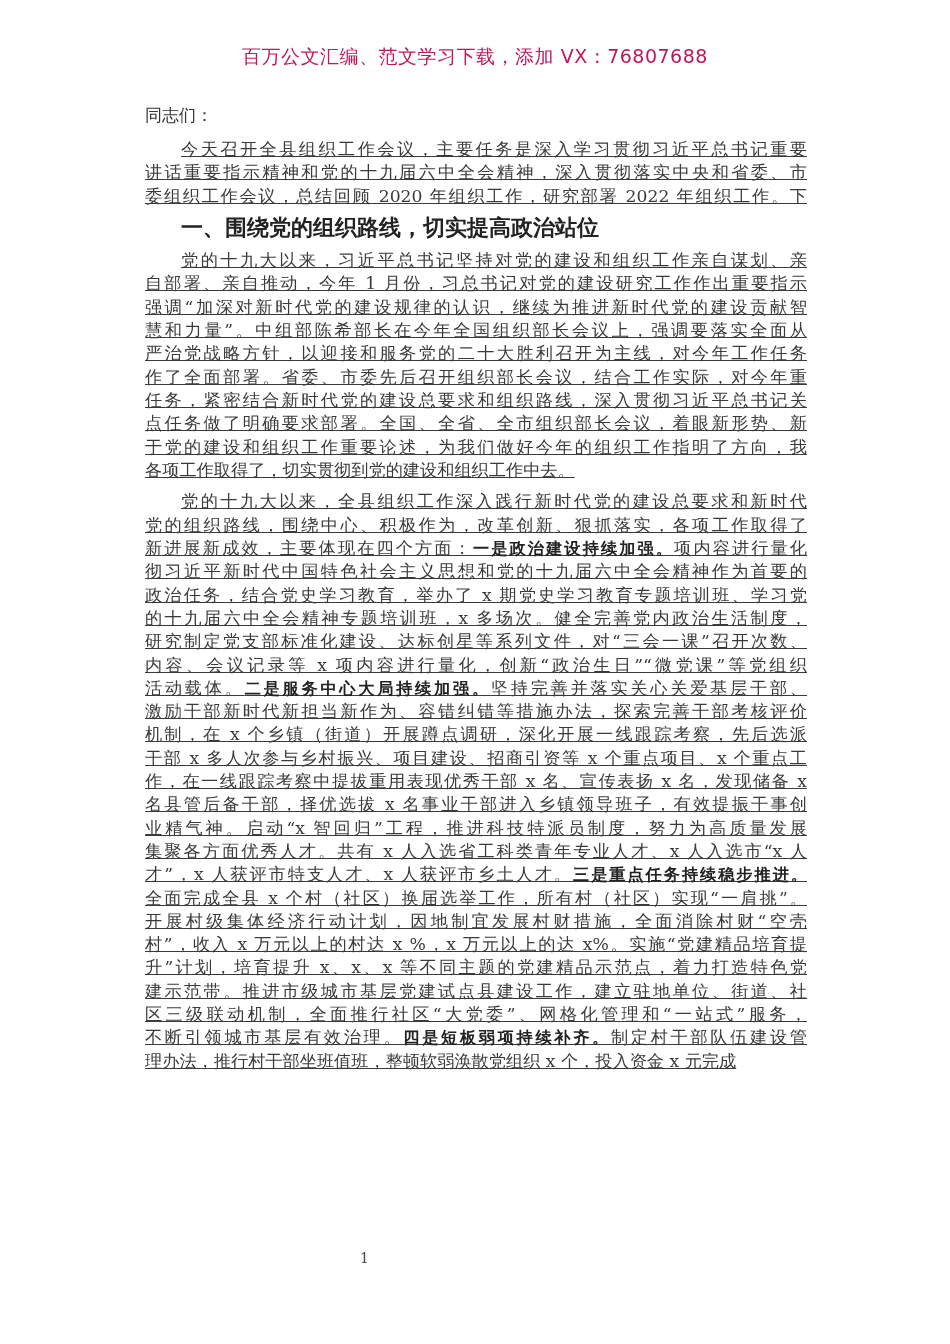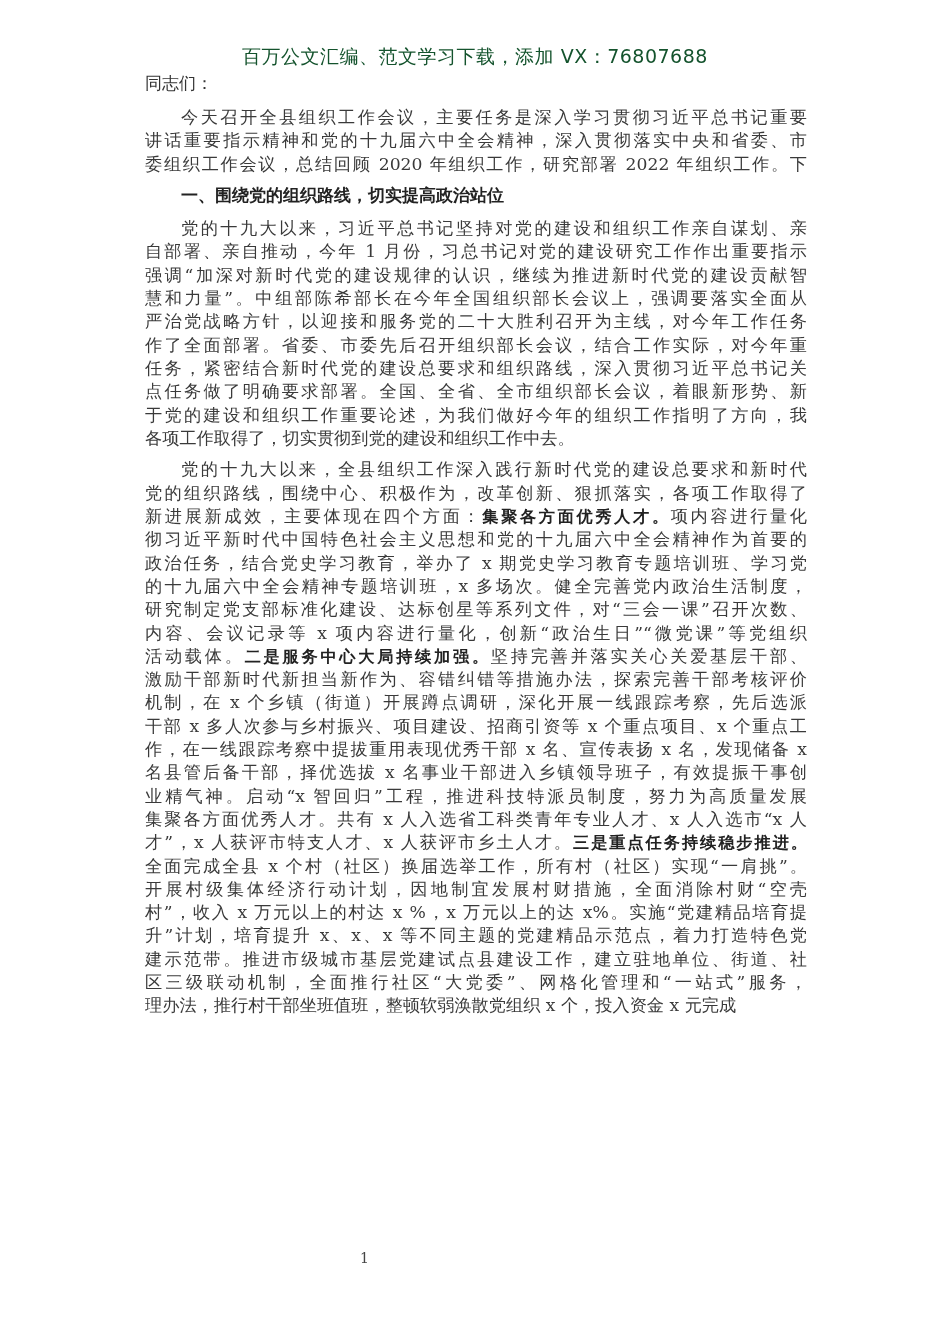--- a/index.html
+++ b/index.html
@@ -1,27 +1,27 @@
 <!DOCTYPE html>
 <html><head>
 <meta charset="utf-8">
 <style>
   html, body { margin:0; padding:0; background:#ffffff; }
   body { width:950px; height:1344px; position:relative; overflow:hidden;
          font-family:"DejaVu Serif","Liberation Serif",serif; color:#333; }
   .banner { position:absolute; top:44px; left:0; width:950px; text-align:center;
             font-family:"DejaVu Sans","Liberation Sans",sans-serif;
-            font-size:19px; color:#14532d; letter-spacing:0.5px; }
-  .page { position:absolute; left:145px; top:72px; width:662px; }
+            font-size:19px; color:#be185d; letter-spacing:0.5px; }
+  .page { position:absolute; left:145px; top:104px; width:662px; }
   .line { height:23.3px; line-height:23.3px; font-size:17.2px; white-space:nowrap;
-          text-align:justify; text-align-last:justify; color:#3a3a3a; }
+          text-align:justify; text-align-last:justify; color:#3a3a3a;text-decoration:underline; }
   .line.last { text-align-last:left; }
   .para { margin-bottom:8.3px; }
   .heading { font-family:"DejaVu Sans","Liberation Sans",sans-serif; font-weight:bold;
-             color:#222; font-size:17px; padding-left:36px; height:23px; line-height:23px;
+             color:#222; font-size:22px; padding-left:36px; height:23px; line-height:23px;
              margin-bottom:10px; margin-top:2px; }
   .greet { height:23px; line-height:23px; font-size:17px; margin-bottom:11px; }
   .b { font-family:"DejaVu Sans","Liberation Sans",sans-serif; font-weight:bold; color:#222; font-size:16.2px; }
   .indent { padding-left:36px; }
   .pagenum { position:absolute; top:1250px; left:360px; font-size:14px; color:#444; }
 </style>
 </head>
 <body>
 
 <div class="banner">百万公文汇编、范文学习下载，添加 VX：76807688</div>
@@ -46,38 +46,39 @@
       <div class="line">作了全面部署。省委、市委先后召开组织部长会议，结合工作实际，对今年重</div>
       <div class="line">任务，紧密结合新时代党的建设总要求和组织路线，深入贯彻习近平总书记关</div>
       <div class="line">点任务做了明确要求部署。全国、全省、全市组织部长会议，着眼新形势、新</div>
       <div class="line">于党的建设和组织工作重要论述，为我们做好今年的组织工作指明了方向，我</div>
       <div class="line last">各项工作取得了，切实贯彻到党的建设和组织工作中去。</div>
     </div>
 
   <div class="para" id="para3">
       <div class="line indent"><span>党的十九大以来，全县组织工作深入践行新时代党的建设总要求和新时代</span></div>
       <div class="line"><span>党的组织路线，围绕中心、积极作为，改革创新、狠抓落实，各项工作取得了</span></div>
-      <div class="line"><span>新进展新成效，主要体现在四个方面：</span><span class="b">集聚各方面优秀人才。</span><span>项内容进行量化</span></div>
+      <div class="line"><span>新进展新成效，主要体现在四个方面：</span><span class="b">一是政治建设持续加强。</span><span>项内容进行量化</span></div>
       <div class="line"><span>彻习近平新时代中国特色社会主义思想和党的十九届六中全会精神作为首要的</span></div>
       <div class="line"><span>政治任务，结合党史学习教育，举办了 x 期党史学习教育专题培训班、学习党</span></div>
       <div class="line"><span>的十九届六中全会精神专题培训班，x 多场次。健全完善党内政治生活制度，</span></div>
       <div class="line"><span>研究制定党支部标准化建设、达标创星等系列文件，对“三会一课”召开次数、</span></div>
       <div class="line"><span>内容、会议记录等 x 项内容进行量化，创新“政治生日”“微党课”等党组织</span></div>
       <div class="line"><span>活动载体。</span><span class="b">二是服务中心大局持续加强。</span><span>坚持完善并落实关心关爱基层干部、</span></div>
       <div class="line"><span>激励干部新时代新担当新作为、容错纠错等措施办法，探索完善干部考核评价</span></div>
       <div class="line"><span>机制，在 x 个乡镇（街道）开展蹲点调研，深化开展一线跟踪考察，先后选派</span></div>
       <div class="line"><span>干部 x 多人次参与乡村振兴、项目建设、招商引资等 x 个重点项目、x 个重点工</span></div>
       <div class="line"><span>作，在一线跟踪考察中提拔重用表现优秀干部 x 名、宣传表扬 x 名，发现储备 x</span></div>
       <div class="line"><span>名县管后备干部，择优选拔 x 名事业干部进入乡镇领导班子，有效提振干事创</span></div>
       <div class="line"><span>业精气神。启动“x 智回归”工程，推进科技特派员制度，努力为高质量发展</span></div>
       <div class="line"><span>集聚各方面优秀人才。共有 x 人入选省工科类青年专业人才、x 人入选市“x 人</span></div>
       <div class="line"><span>才”，x 人获评市特支人才、x 人获评市乡土人才。</span><span class="b">三是重点任务持续稳步推进。</span></div>
       <div class="line"><span>全面完成全县 x 个村（社区）换届选举工作，所有村（社区）实现“一肩挑”。</span></div>
       <div class="line"><span>开展村级集体经济行动计划，因地制宜发展村财措施，全面消除村财“空壳</span></div>
       <div class="line"><span>村”，收入 x 万元以上的村达 x %，x 万元以上的达 x%。实施“党建精品培育提</span></div>
       <div class="line"><span>升”计划，培育提升 x、x、x 等不同主题的党建精品示范点，着力打造特色党</span></div>
       <div class="line"><span>建示范带。推进市级城市基层党建试点县建设工作，建立驻地单位、街道、社</span></div>
       <div class="line"><span>区三级联动机制，全面推行社区“大党委”、网格化管理和“一站式”服务，</span></div>
+      <div class="line"><span>不断引领城市基层有效治理。</span><span class="b">四是短板弱项持续补齐。</span><span>制定村干部队伍建设管</span></div>
       <div class="line last"><span>理办法，推行村干部坐班值班，整顿软弱涣散党组织 x 个，投入资金 x 元完成</span></div>
     </div>
 </div>
 
 <div class="pagenum">1</div>
 
 </body></html>

